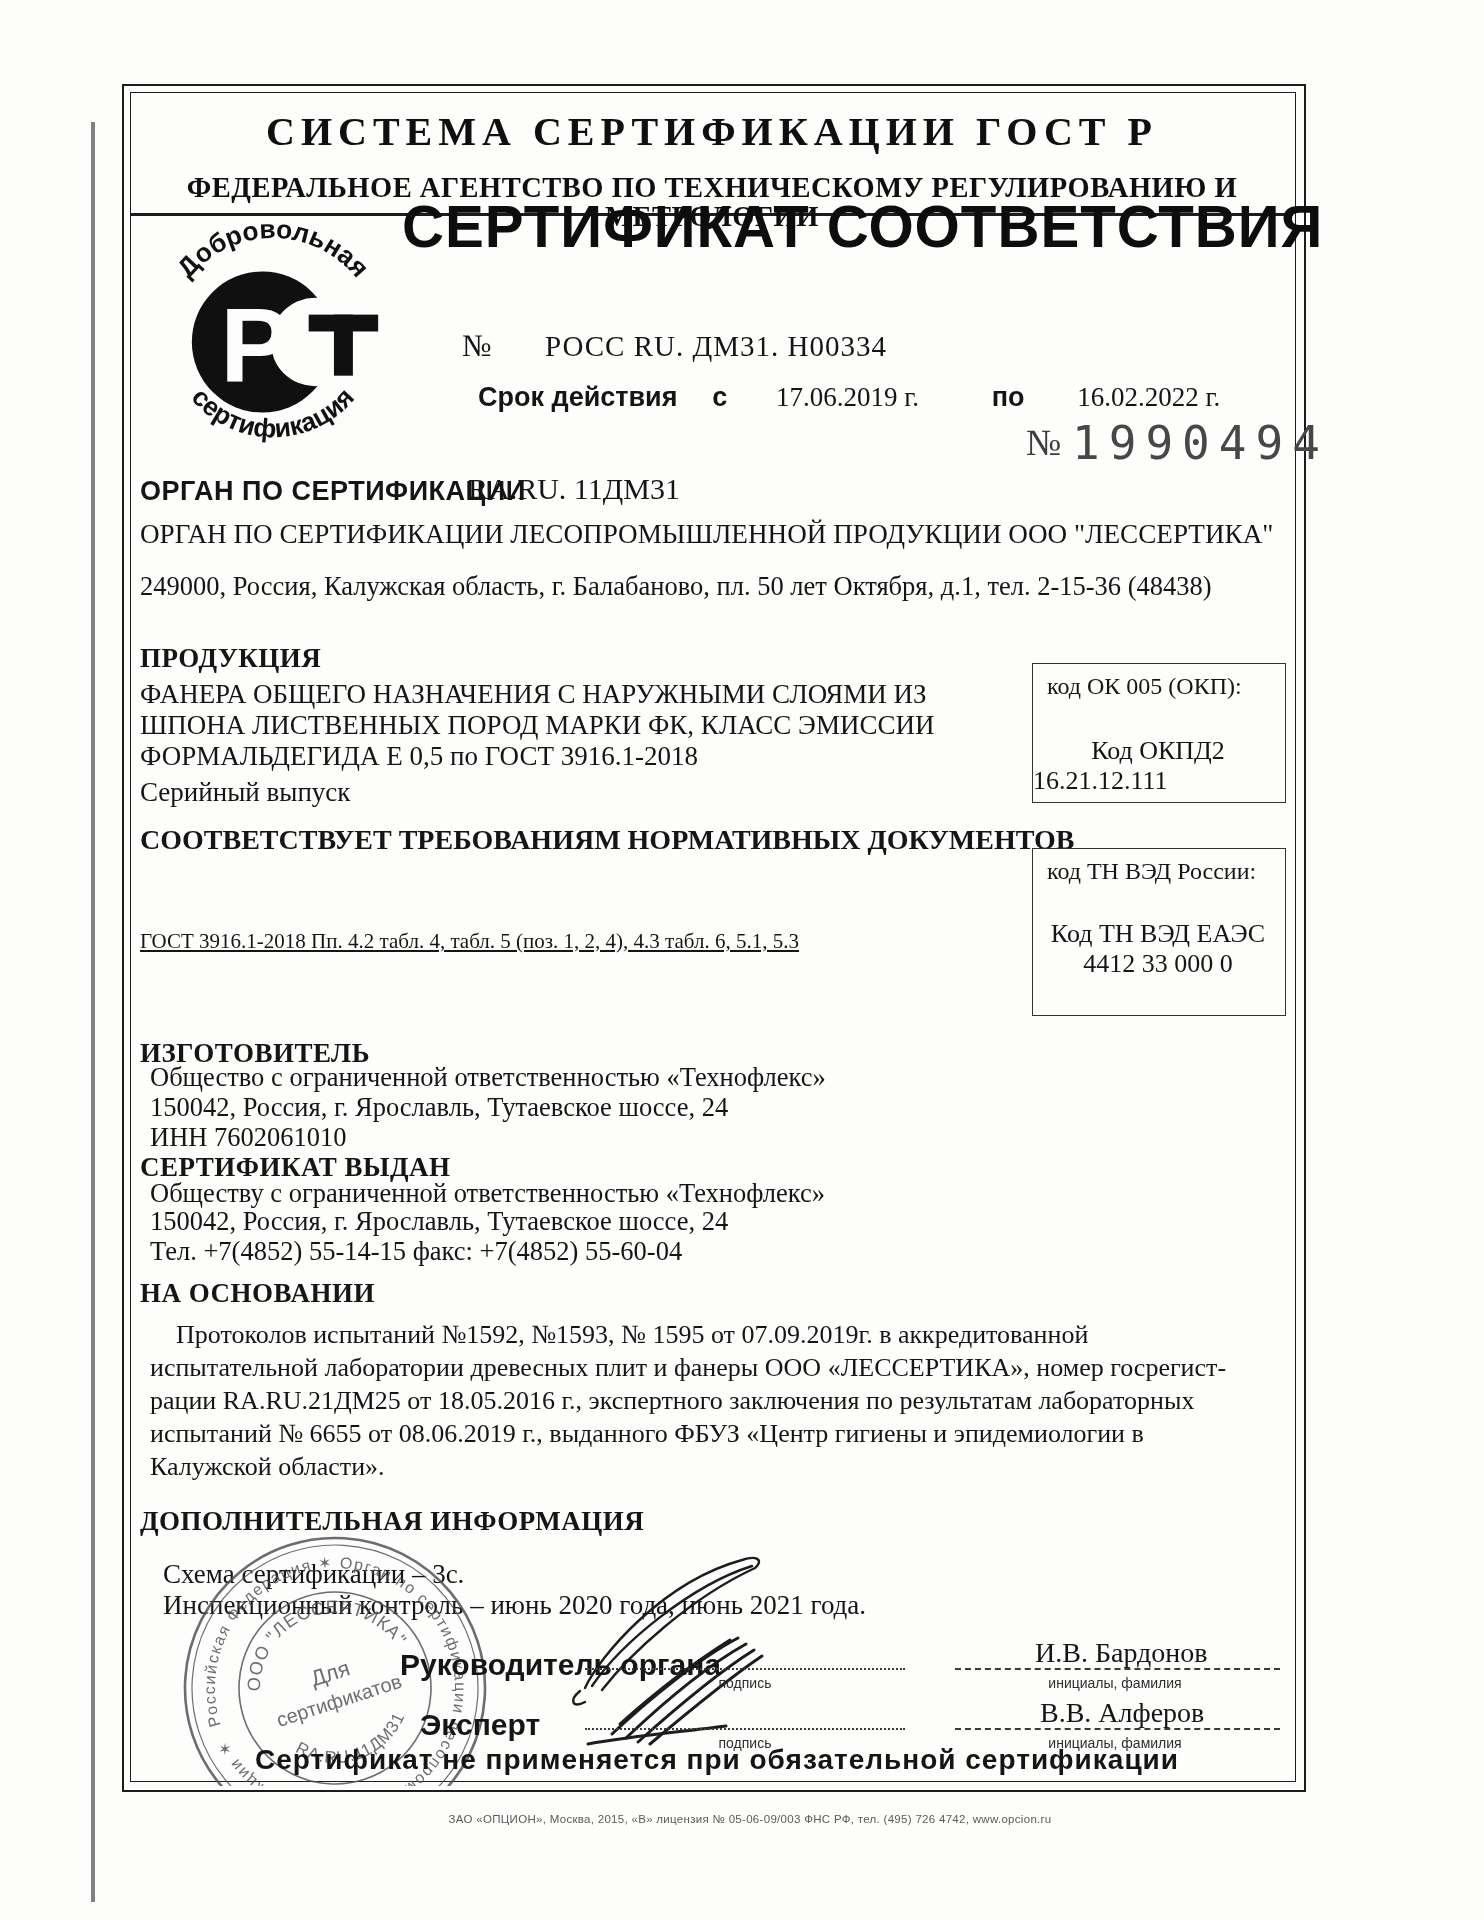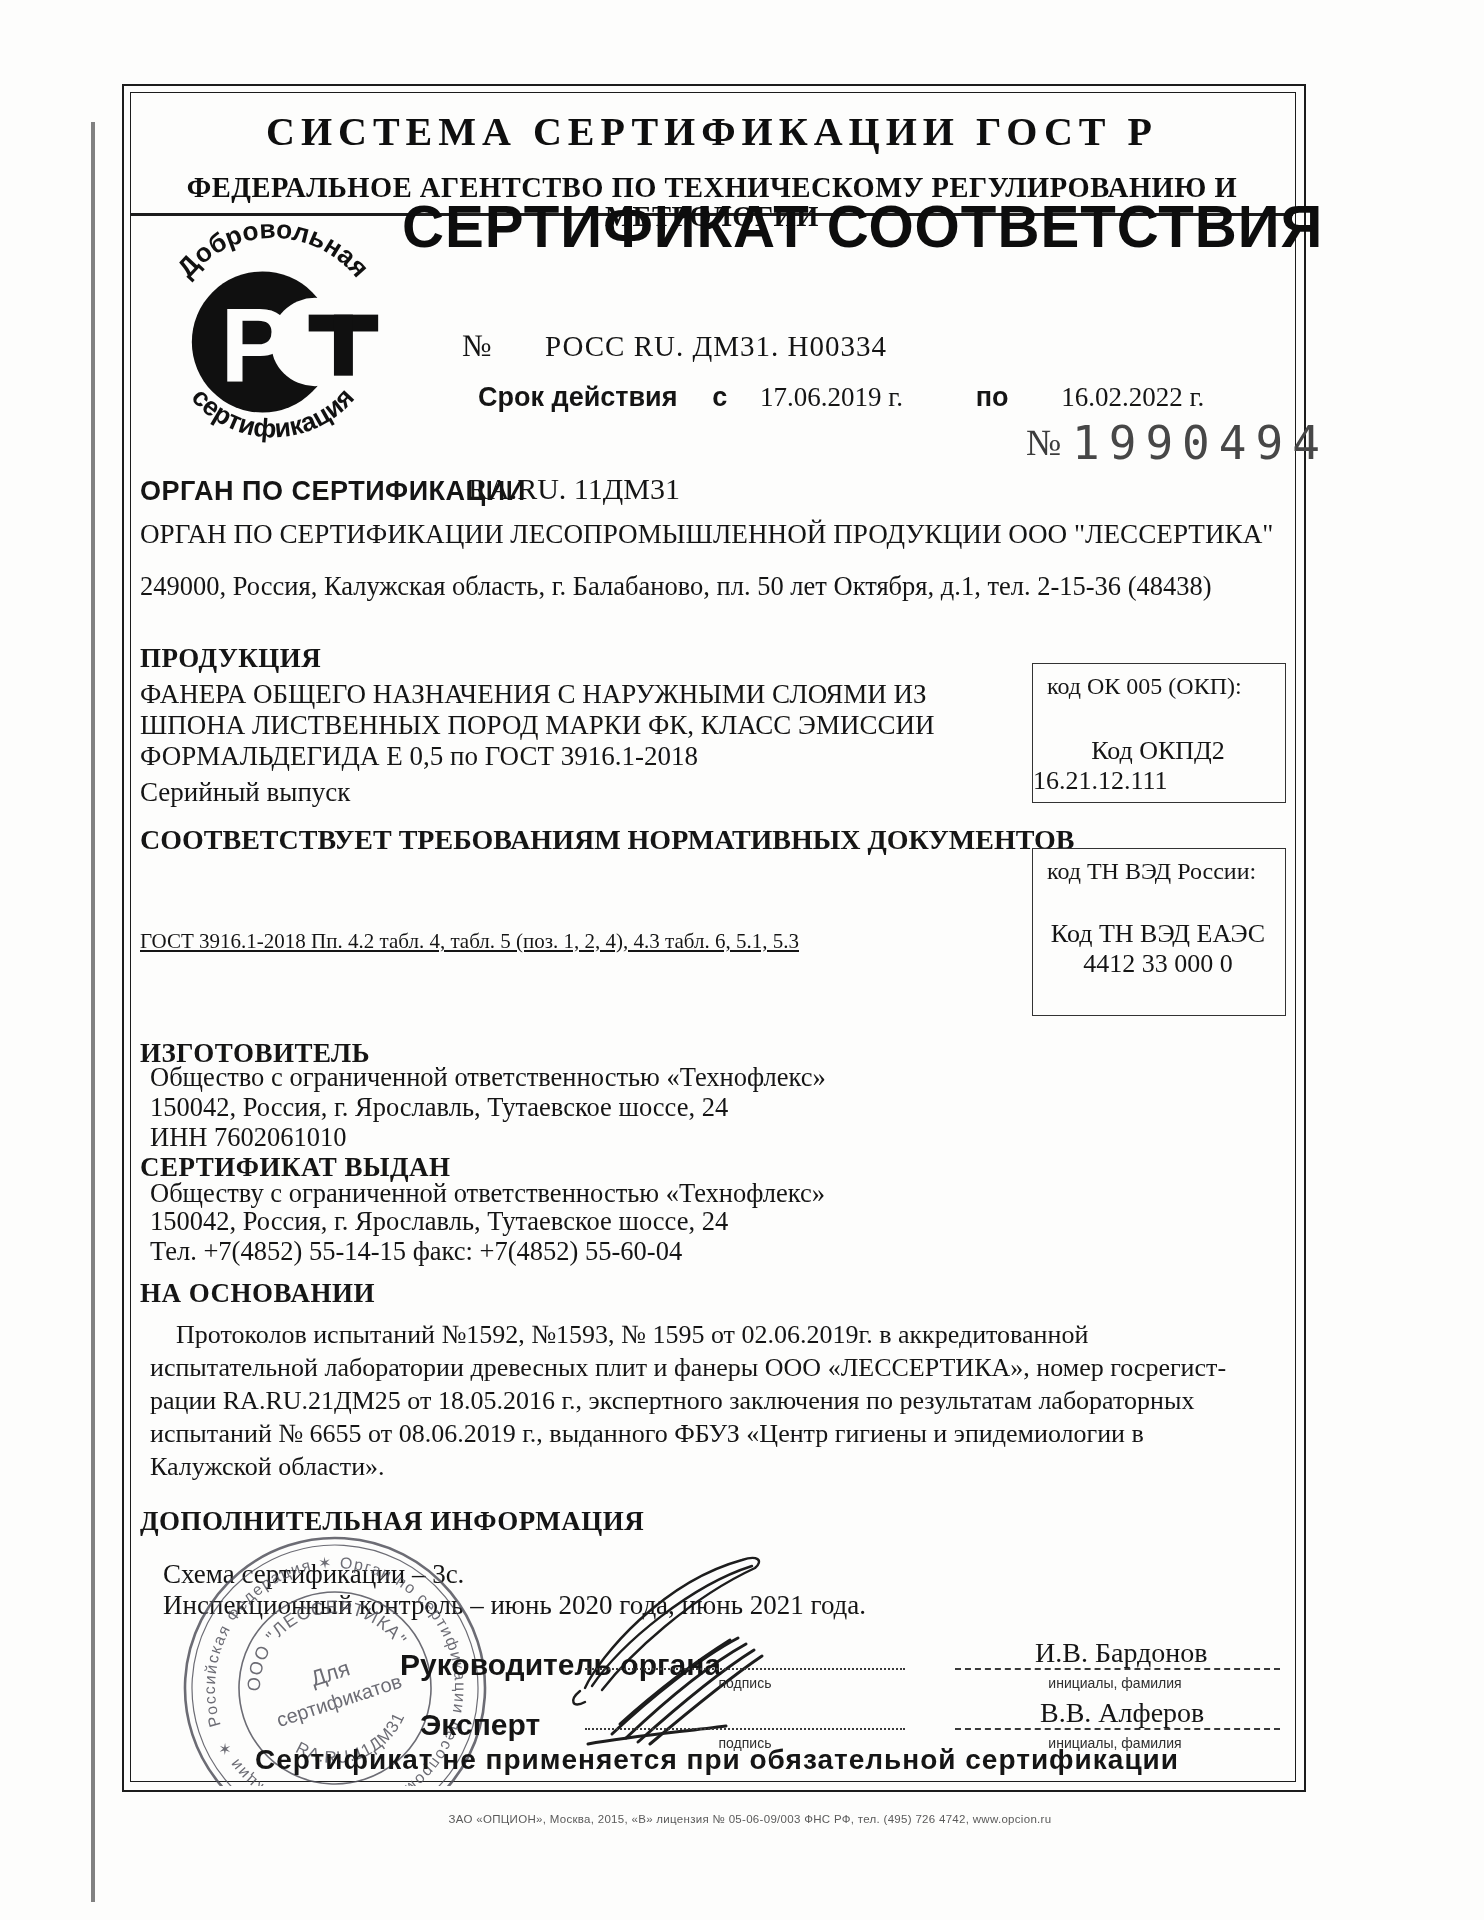--- a/index.html
+++ b/index.html
@@ -106,21 +106,21 @@
 </svg>
 
 <div class="abs sans b doc-title">СЕРТИФИКАТ СООТВЕТСТВИЯ</div>
 
 <div class="abs serif no-sign">№</div>
 <div class="abs serif no-value">РОСС RU. ДМ31. Н00334</div>
 
 <div class="abs validity">
   <span class="sans b">Срок действия</span>
   <span class="sans b" style="margin-left:28px;">с</span>
-  <span class="serif" style="margin-left:26px;">17.06.2019 г.</span>
+  <span class="serif" style="margin-left:42px;">17.06.2019 г.</span>
   <span class="sans b" style="margin-left:66px;">по</span>
   <span class="serif" style="margin-left:46px;">16.02.2022 г.</span>
 </div>
 
 <div class="abs serif blank-no">№</div>
 <div class="abs mono blank-digits">1990494</div>
 
 <div class="abs lbl org-label">ОРГАН ПО СЕРТИФИКАЦИИ</div>
 <div class="abs serif org-code">RA.RU. 11ДМ31</div>
 <div class="abs serif org-name">ОРГАН ПО СЕРТИФИКАЦИИ ЛЕСОПРОМЫШЛЕННОЙ ПРОДУКЦИИ  ООО "ЛЕССЕРТИКА"</div>
@@ -150,21 +150,21 @@
 <div class="abs serif man-name">Общество  с ограниченной ответственностью «Технофлекс»</div>
 <div class="abs serif man-addr">150042, Россия, г. Ярославль, Тутаевское шоссе, 24</div>
 <div class="abs serif man-inn">ИНН 7602061010</div>
 
 <div class="abs serif sec iss-label">СЕРТИФИКАТ ВЫДАН</div>
 <div class="abs serif iss-name">Обществу  с ограниченной ответственностью «Технофлекс»</div>
 <div class="abs serif iss-addr">150042, Россия, г. Ярославль, Тутаевское шоссе, 24</div>
 <div class="abs serif iss-phone">Тел. +7(4852) 55-14-15   факс: +7(4852) 55-60-04</div>
 
 <div class="abs serif sec basis-label">НА ОСНОВАНИИ</div>
-<div class="abs serif basis b0">Протоколов испытаний №1592, №1593, № 1595 от 02.06.2019г. в аккредитованной</div>
+<div class="abs serif basis b0">Протоколов испытаний №1592, №1593, № 1595 от 07.09.2019г. в аккредитованной</div>
 <div class="abs serif basis b1">испытательной лаборатории древесных плит и фанеры  ООО «ЛЕССЕРТИКА», номер  госрегист-</div>
 <div class="abs serif basis b2">рации RA.RU.21ДМ25 от 18.05.2016 г., экспертного заключения по результатам лабораторных</div>
 <div class="abs serif basis b3">испытаний  № 6655 от 08.06.2019 г., выданного  ФБУЗ «Центр гигиены и эпидемиологии в</div>
 <div class="abs serif basis b4">Калужской области».</div>
 
 <div class="abs serif sec add-label">ДОПОЛНИТЕЛЬНАЯ ИНФОРМАЦИЯ</div>
 <div class="abs serif add-1">Схема сертификации – 3с.</div>
 <div class="abs serif add-2">Инспекционный контроль – июнь 2020 года, июнь 2021 года.</div>
 
 <svg class="abs stamp-svg" width="420" height="258" viewBox="0 0 420 258">

